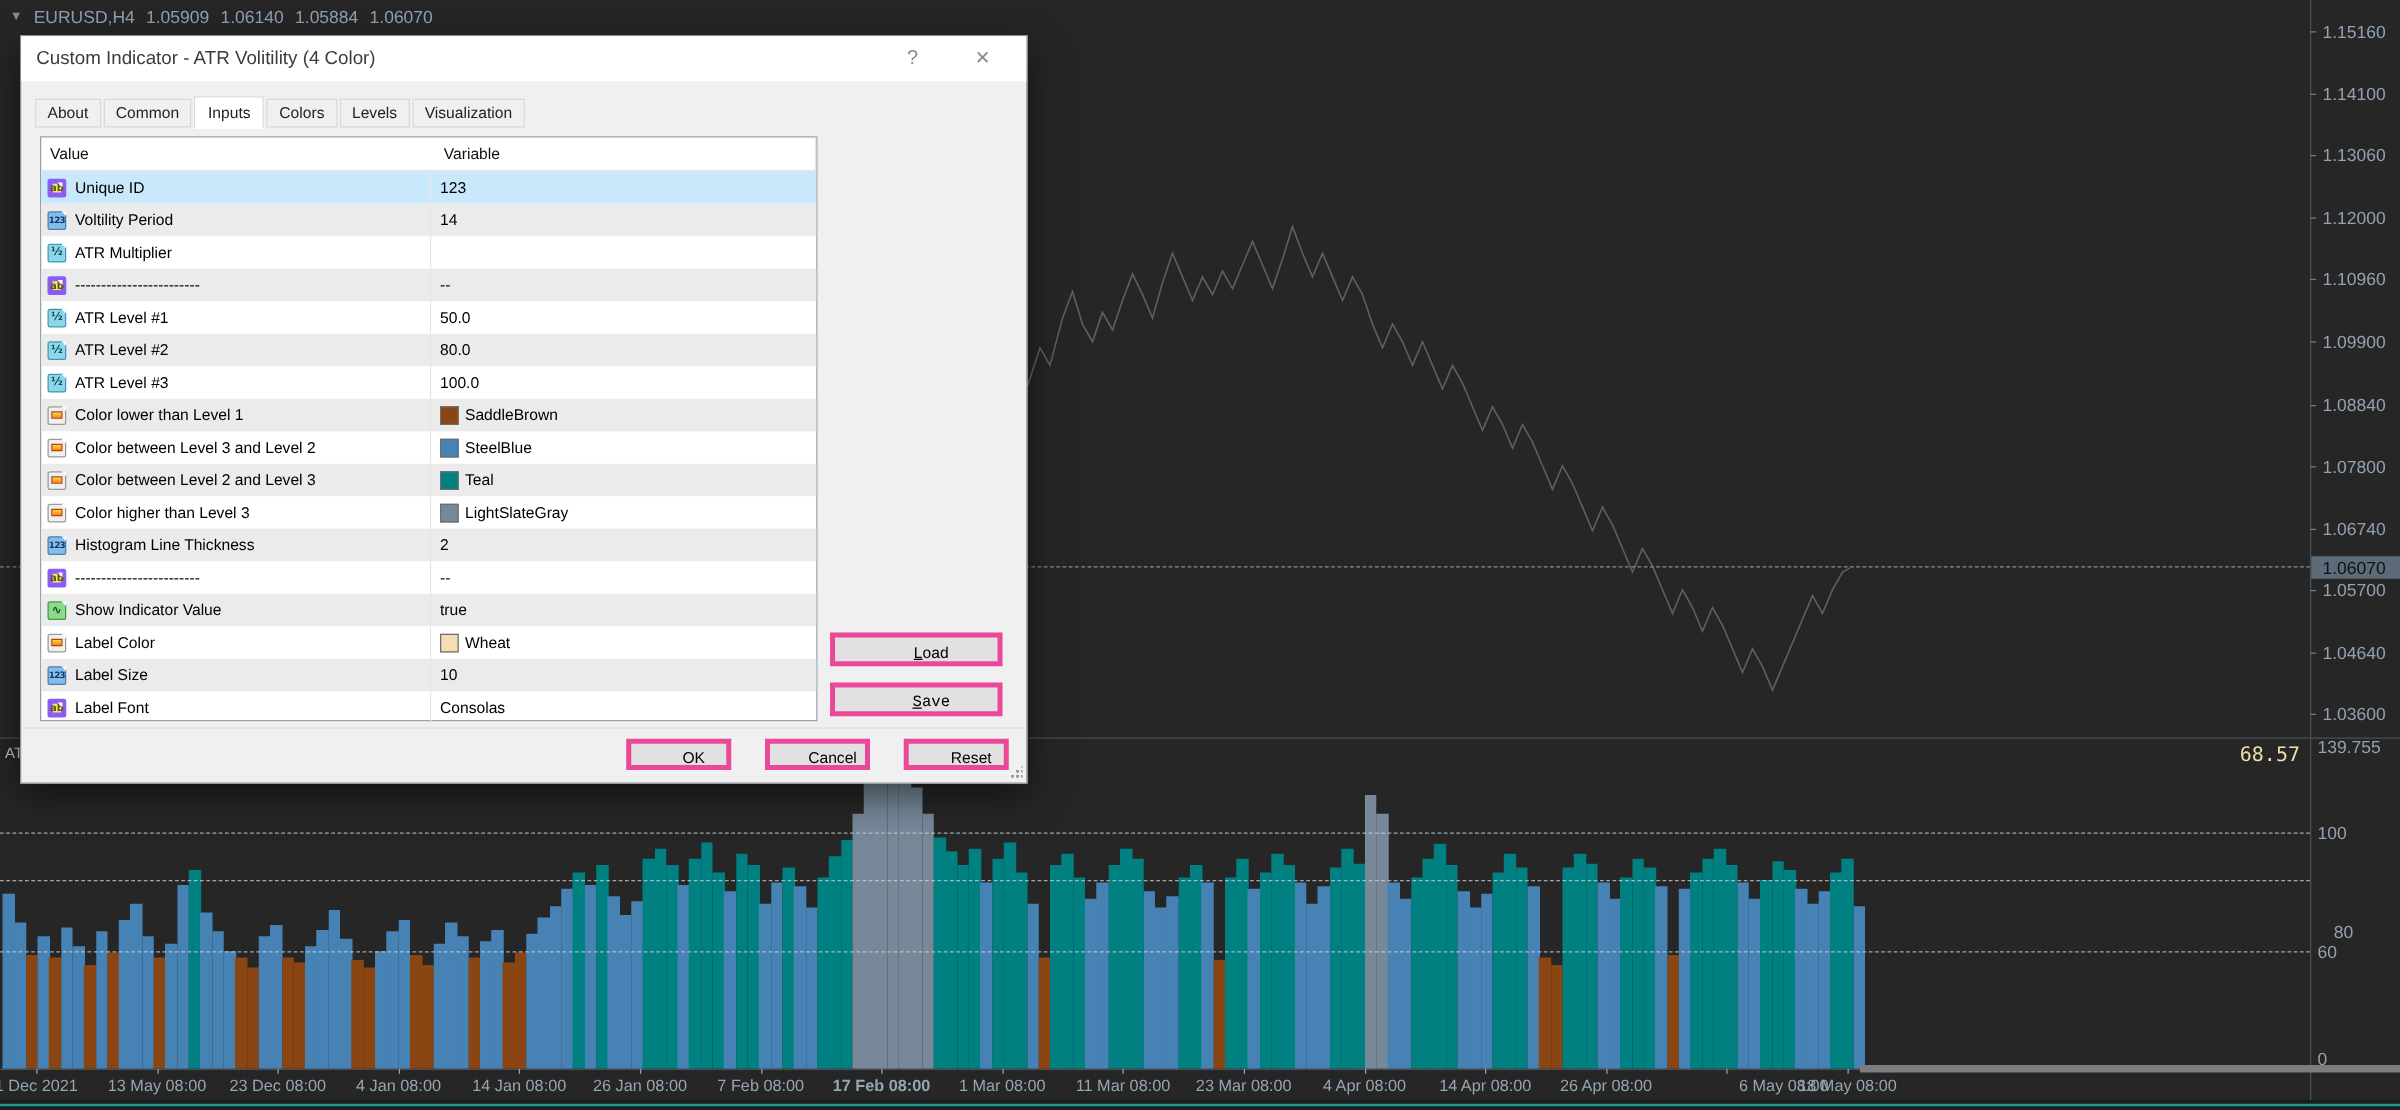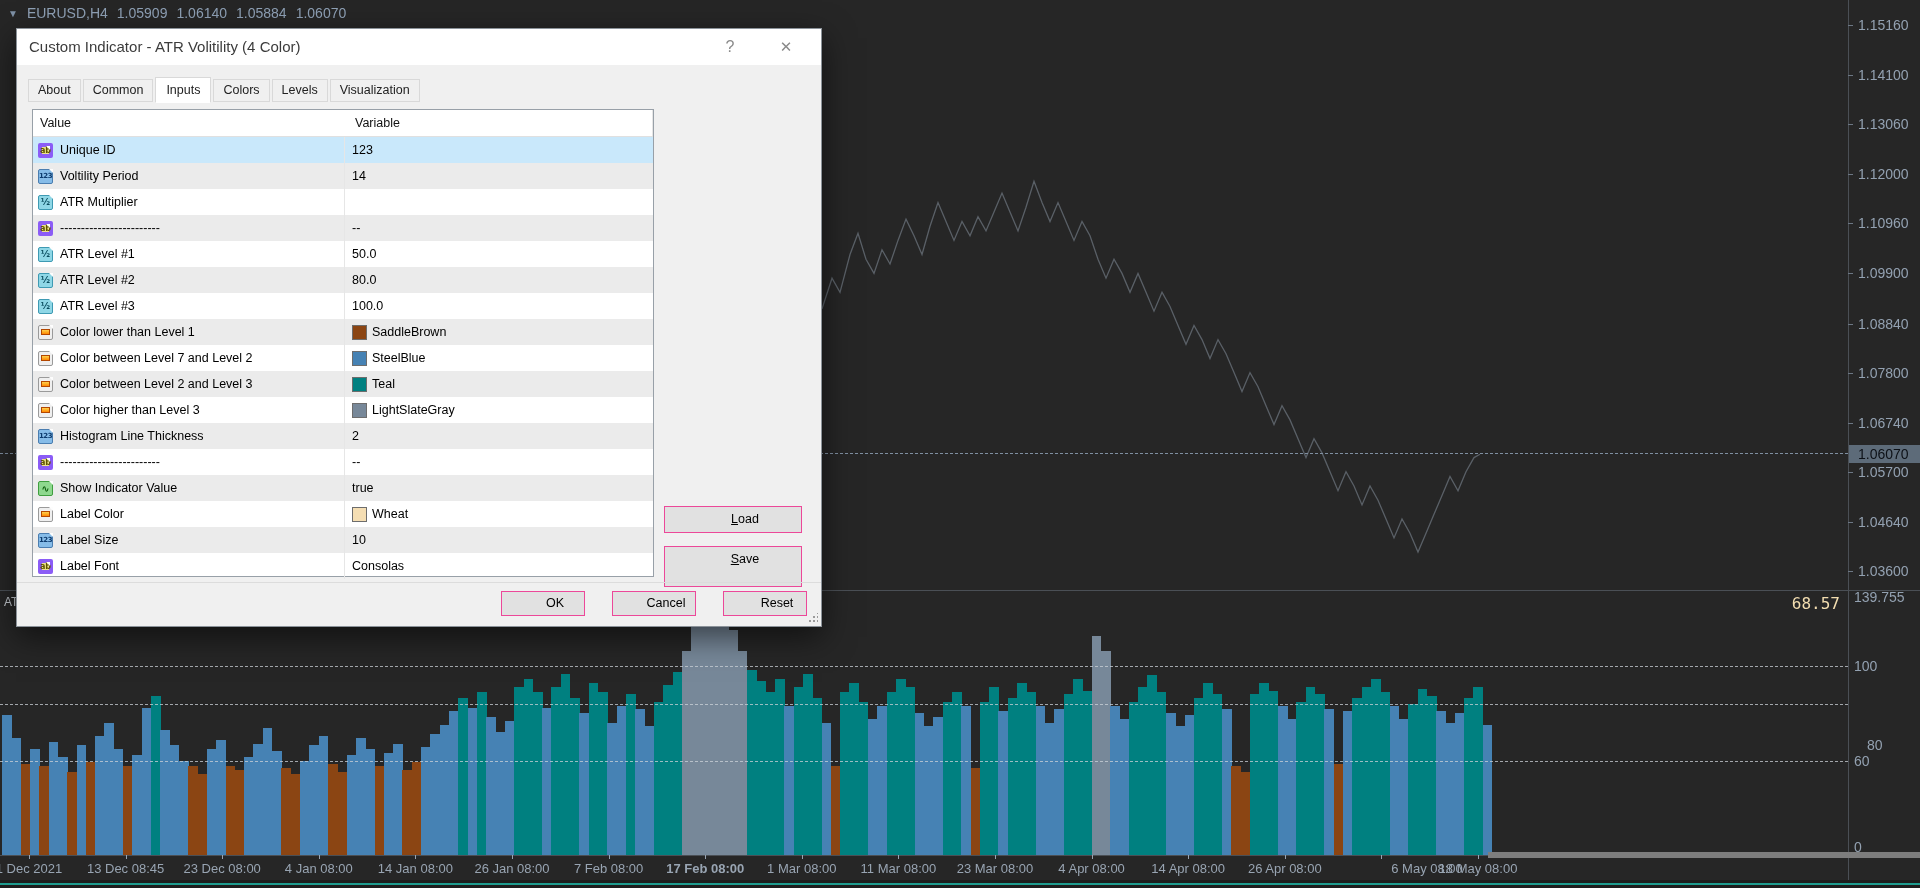--- a/index.html
+++ b/index.html
@@ -55,24 +55,24 @@
          font-weight:bold;margin:0 7px 0 5px;flex:none;position:relative;font-family:"DejaVu Sans",sans-serif;box-sizing:border-box;}
   .picon::before{content:"";position:absolute;top:-1px;right:-1px;border-style:solid;border-width:0 4px 4px 0;
          border-color:transparent #fdfdfd transparent transparent;}
   .picon.text{background:#ece387;border:4px solid #8b5cf6;color:#5f5400;font-size:8px;}
   .picon.int{background:#86bce8;border:1px solid #4a7db0;color:#0d3b6e;font-size:7px;letter-spacing:-.5px;}
   .picon.double{background:#8fd7e6;border:1px solid #3e9ab3;color:#074a5c;font-size:9px;}
   .picon.bool{background:#8ed88e;border:1px solid #3f9e3f;color:#0c5c0c;font-size:10px;}
   .picon.color{background:#efefef;border:1px solid #9a9a9a;}
   .picon.color::after{content:"";position:absolute;left:2px;right:2px;top:3px;bottom:4px;
          background:linear-gradient(180deg,#ffd24d,#ff8800);border:1px solid #b34700;}
-  .btn{position:absolute;background:#e1e1e1;border:1px solid #ec4899;text-align:center;color:#000;cursor:default;box-sizing:border-box;padding-left:24px;}
+  .btn{position:absolute;background:#e1e1e1;border:4px solid #ec4899;text-align:center;color:#000;cursor:default;box-sizing:border-box;padding-left:24px;}
   .btn u{text-decoration:underline;}
   #btn-load{left:647px;top:477px;width:138px;height:27px;line-height:25px;}
-  #btn-save{left:647px;top:517px;width:138px;height:41px;line-height:25px;}
+  #btn-save{left:647px;top:517px;width:138px;height:27px;line-height:25px;font-family:Liberation Mono, monospace;}
   #dlg-sep{position:absolute;left:0;top:553px;width:804px;height:1px;background:#dcdcdc;}
   #btn-ok{left:484px;top:562px;width:84px;height:25px;line-height:23px;}
   #btn-cancel{left:595px;top:562px;width:84px;height:25px;line-height:23px;}
   #btn-reset{left:706px;top:562px;width:84px;height:25px;line-height:23px;}
   #grip{position:absolute;right:3px;bottom:3px;width:10px;height:10px;
         background:radial-gradient(circle at 2px 8px,#9a9a9a 1px,transparent 1.5px),
                    radial-gradient(circle at 6px 8px,#9a9a9a 1px,transparent 1.5px),
                    radial-gradient(circle at 6px 4px,#9a9a9a 1px,transparent 1.5px),
                    radial-gradient(circle at 10px 8px,#9a9a9a 1px,transparent 1.5px),
                    radial-gradient(circle at 10px 4px,#9a9a9a 1px,transparent 1.5px),
@@ -297,21 +297,21 @@
       <div class="ind-label" style="top: 589px;">139.755</div>
       <div class="ind-label" style="top: 658px;">100</div>
       <div class="ind-label" style="top: 737px; margin-left: 13px;">80</div>
       <div class="ind-label" style="top: 752.5px;">60</div>
       <div class="ind-label" style="top: 839px;">0</div>
     </div>
   <div id="time-axis">
       <div class="time-tick" style="left: 29px;"></div>
       <div class="time-label" style="left: 29px;">1 Dec 2021</div>
       <div class="time-tick" style="left: 125.6px;"></div>
-      <div class="time-label" style="left: 125.6px;">13 Dec 08:45</div>
+      <div class="time-label" style="left: 125.6px;">13 May 08:00</div>
       <div class="time-tick" style="left: 222.2px;"></div>
       <div class="time-label" style="left: 222.2px;">23 Dec 08:00</div>
       <div class="time-tick" style="left: 318.8px;"></div>
       <div class="time-label" style="left: 318.8px;">4 Jan 08:00</div>
       <div class="time-tick" style="left: 415.4px;"></div>
       <div class="time-label" style="left: 415.4px;">14 Jan 08:00</div>
       <div class="time-tick" style="left: 512px;"></div>
       <div class="time-label" style="left: 512px;">26 Jan 08:00</div>
       <div class="time-tick" style="left: 608.6px;"></div>
       <div class="time-label" style="left: 608.6px;">7 Feb 08:00</div>
@@ -424,21 +424,21 @@
               <span class="plabel">Color lower than Level 1</span>
             </div>
             <div class="vcell">
               <span class="swatch" style="background: rgb(139, 69, 19);"></span>
               <span>SaddleBrown</span>
             </div>
           </div>
           <div class="trow">
             <div class="lcell">
               <span class="picon color"></span>
-              <span class="plabel">Color between Level 7 and Level 2</span>
+              <span class="plabel">Color between Level 3 and Level 2</span>
             </div>
             <div class="vcell">
               <span class="swatch" style="background: rgb(70, 130, 180);"></span>
               <span>SteelBlue</span>
             </div>
           </div>
           <div class="trow alt">
             <div class="lcell">
               <span class="picon color"></span>
               <span class="plabel">Color between Level 2 and Level 3</span>

